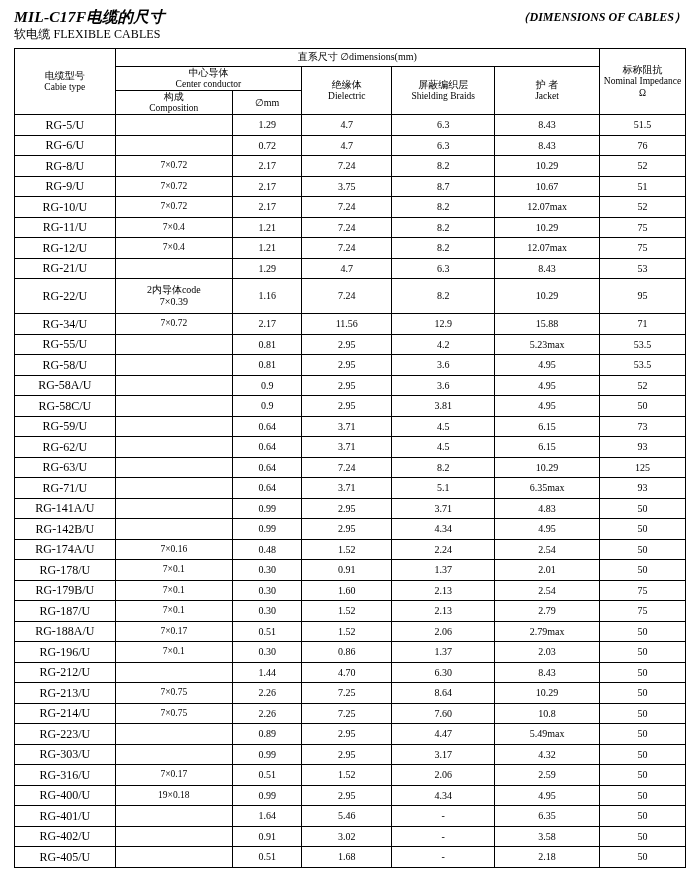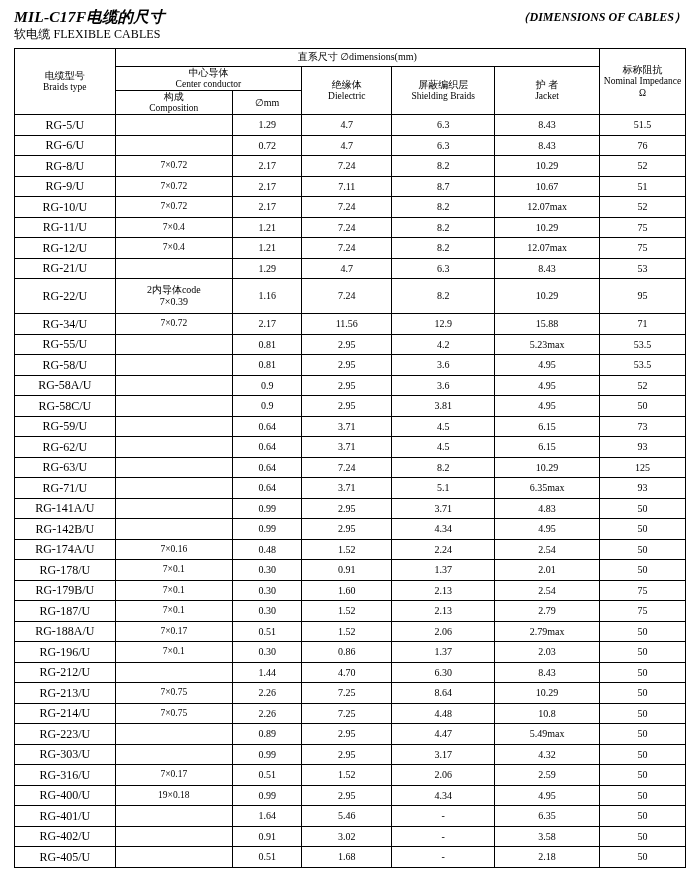--- a/index.html
+++ b/index.html
@@ -135,21 +135,21 @@
       <col class="c-dia">
       <col class="c-diel">
       <col class="c-shld">
       <col class="c-jack">
       <col class="c-imp">
     </colgroup>
     <thead>
       <tr>
         <td class="hdr" rowspan="3">
           <span class="cn">电缆型号</span>
-          <span class="en">Braids type</span>
+          <span class="en">Cabie type</span>
         </td>
         <td class="hdr hdr-tall" colspan="5">直系尺寸 ∅dimensions(mm)</td>
         <td class="hdr" rowspan="3">
           <span class="cn">标称阻抗</span>
           <span class="en">Nominal Impedance</span>
           <span class="imp-omega">Ω</span>
         </td>
       </tr>
       <tr>
         <td class="hdr hdr-tall" colspan="2">
@@ -202,21 +202,21 @@
           <td class="dia">2.17</td>
           <td class="diel">7.24</td>
           <td class="shld">8.2</td>
           <td class="jack">10.29</td>
           <td class="imp">52</td>
         </tr>
         <tr class="data-row">
           <td class="type">RG-9/U</td>
           <td class="comp">7×0.72</td>
           <td class="dia">2.17</td>
-          <td class="diel">7.11</td>
+          <td class="diel">3.75</td>
           <td class="shld">8.7</td>
           <td class="jack">10.67</td>
           <td class="imp">51</td>
         </tr>
         <tr class="data-row">
           <td class="type">RG-10/U</td>
           <td class="comp">7×0.72</td>
           <td class="dia">2.17</td>
           <td class="diel">7.24</td>
           <td class="shld">8.2</td>
@@ -431,21 +431,21 @@
           <td class="diel">7.25</td>
           <td class="shld">8.64</td>
           <td class="jack">10.29</td>
           <td class="imp">50</td>
         </tr>
         <tr class="data-row">
           <td class="type">RG-214/U</td>
           <td class="comp">7×0.75</td>
           <td class="dia">2.26</td>
           <td class="diel">7.25</td>
-          <td class="shld">4.48</td>
+          <td class="shld">7.60</td>
           <td class="jack">10.8</td>
           <td class="imp">50</td>
         </tr>
         <tr class="data-row">
           <td class="type">RG-223/U</td>
           <td class="comp"></td>
           <td class="dia">0.89</td>
           <td class="diel">2.95</td>
           <td class="shld">4.47</td>
           <td class="jack">5.49max</td>

